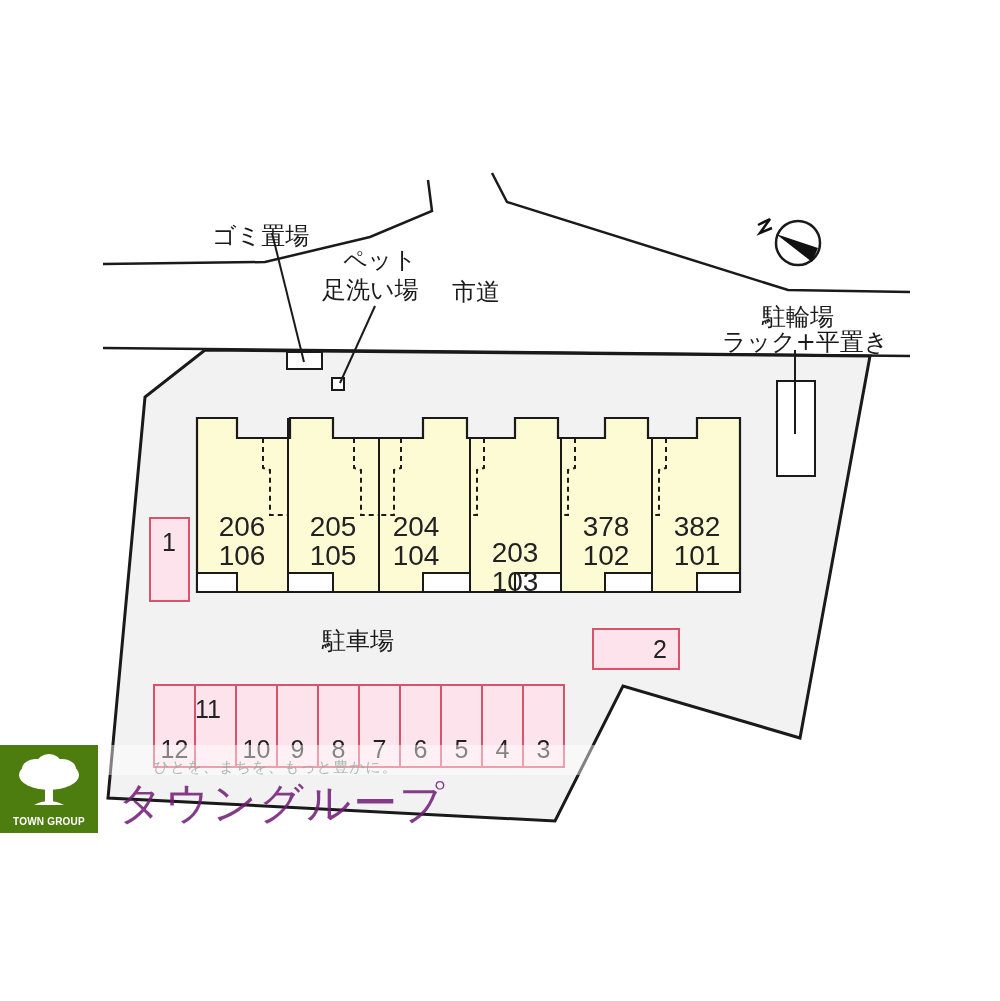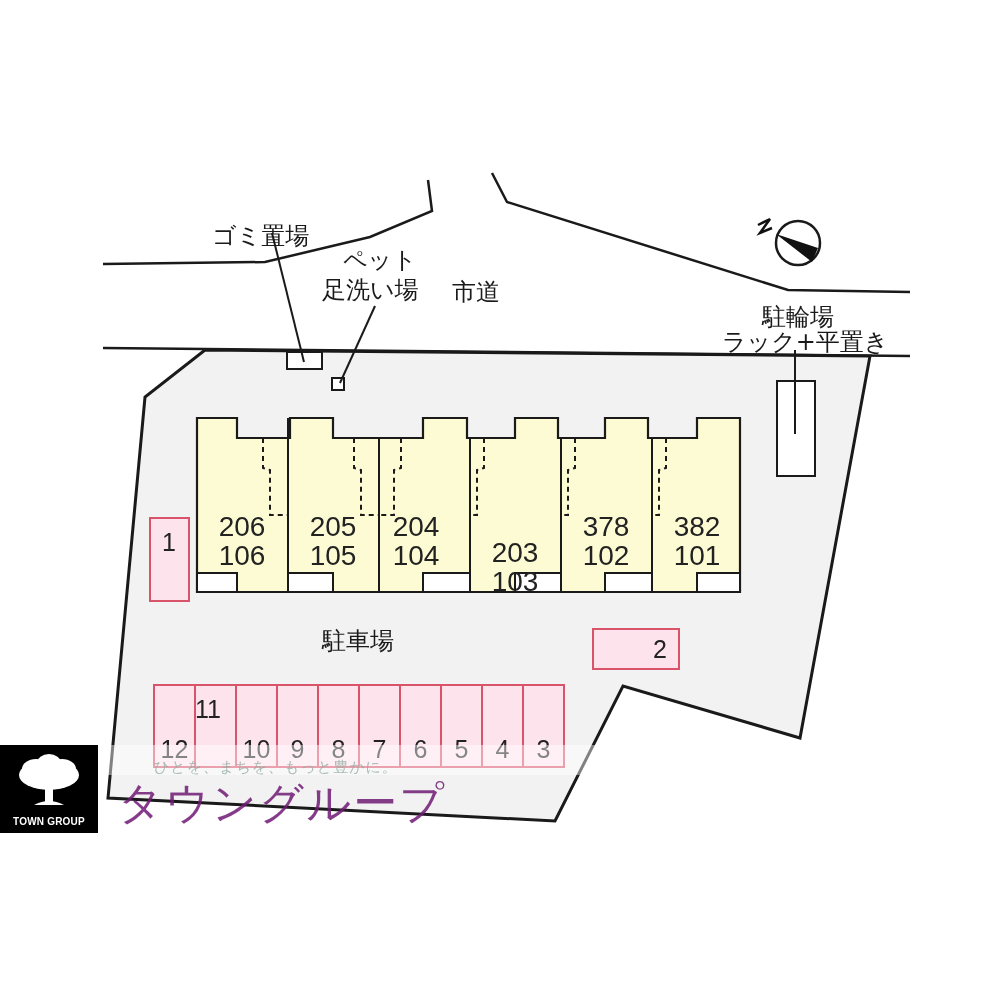--- a/index.html
+++ b/index.html
@@ -2,21 +2,21 @@
 <html><head>
 <meta charset="utf-8">
 <style>
   html, body { margin:0; padding:0; background:#ffffff; }
   body { width:1000px; height:1001px; position:relative; overflow:hidden; font-family:"DejaVu Sans", sans-serif; }
   svg { position:absolute; left:0; top:0; }
   .lbl { position:absolute; color:#1a1a1a; white-space:nowrap; font-family:"DejaVu Sans", sans-serif; }
   .lbl-big { font-size:24px; }
   .unit-num { position:absolute; font-family:"Liberation Sans", sans-serif; font-size:28px; line-height:29px; text-align:center; color:#222; width:80px; }
   .park-num { position:absolute; font-family:"Liberation Sans", sans-serif; font-size:25px; color:#222; text-align:center; }
-  .logo-box { position:absolute; left:0; top:745px; width:98px; height:88px; background:#000000; }
+  .logo-box { position:absolute; left:0; top:745px; width:98px; height:88px; background:#4d7c0f; }
   .logo-text { position:absolute; left:0; bottom:6px; width:98px; text-align:center; color:#fff; font-family:"Liberation Sans", sans-serif; font-size:10px; font-weight:bold; letter-spacing:0.2px; }
   .tagline { position:absolute; left:122px; top:758px; font-size:15px; color:#8fa8a0; opacity:0.75; letter-spacing:1px;margin-left:32px; }
   .brand { position:absolute; left:118px; top:774px; font-size:44px; color:#701a75; opacity:0.85; letter-spacing:2px; }
   .watermark-band { position:absolute; left:98px; top:745px; width:520px; height:30px; background:rgba(255,255,255,0.45); }
 </style>
 </head>
 <body>
 
 <svg width="1000" height="1001" viewBox="0 0 1000 1001">
 

